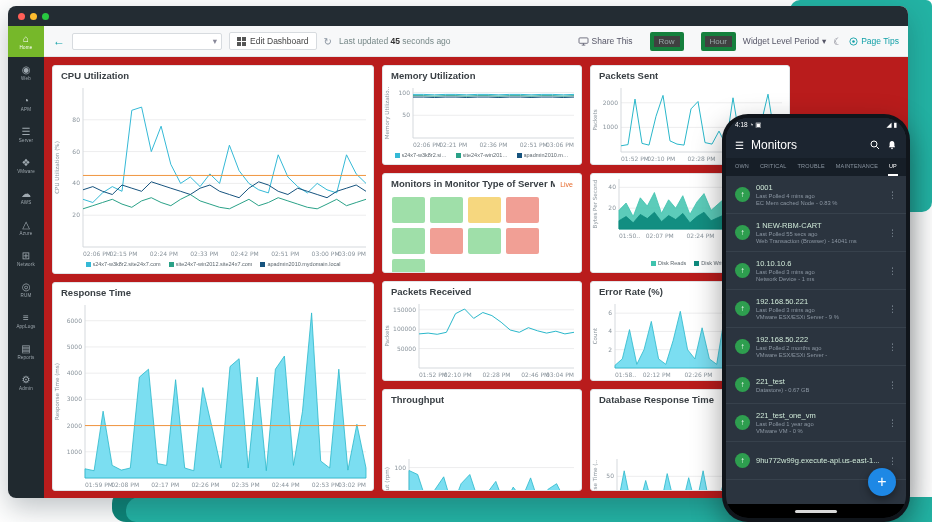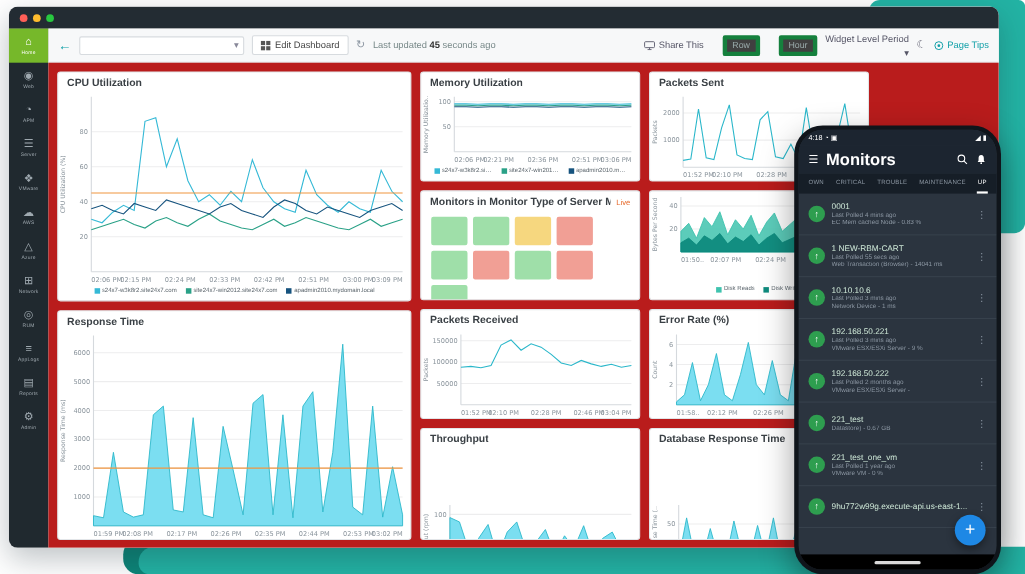--- a/index.html
+++ b/index.html
@@ -28,21 +28,21 @@
   .tb-select{width:150px;height:17px;background:#fff;border:1px solid #d7dbdf;border-radius:2px;display:flex;
              align-items:center;justify-content:flex-end;padding:0 4px;color:#889;box-sizing:border-box;}
   .tb-btn{display:flex;align-items:center;gap:4px;background:#fff;border:1px solid #d7dbdf;border-radius:2px;
           padding:3px 7px;font-size:8.5px;color:#444;font-family:inherit;cursor:pointer;}
   .tb-refresh{color:#8a94a0;font-size:10px;}
   .tb-updated{color:#788;white-space:nowrap;}
   .tb-updated b{color:#333;}
   .tb-spacer{flex:1;}
   .tb-share{display:flex;align-items:center;gap:3px;color:#556;cursor:pointer;}
   .tb-chip{background:#404040;border:4px solid #15803d;border-radius:2px;padding:1px 5px;font-size:8px;color:#9aa;cursor:pointer;margin-left:10px;}
-  .tb-period{display:flex;gap:3px;align-items:flex-end;cursor:pointer;color:#556;flex-direction:column;}
+  .tb-period{display:flex;gap:3px;align-items:flex-end;cursor:pointer;color:#556;}
   .tb-moon{font-size:10px;color:#556;cursor:pointer;}
   .tb-tips{color:#12a0a8;display:flex;align-items:center;gap:3px;cursor:pointer;}
   
   .dash{flex:1;background:#b91c1c;display:flex;gap:8px;padding:8px;overflow:hidden;}
   .col{display:flex;flex-direction:column;gap:8px;flex:none;}
   .col1{width:322px;}.col2{width:200px;}.col3{width:200px;}
   .card{background:#fff;border:1px solid #e2e5e8;border-radius:3px;display:flex;flex-direction:column;
         box-sizing:border-box;overflow:hidden;flex:none;}
   .h209{height:209px;}.h100{height:100px;}.h102{height:102px;gap:47px;}
   .card-h{display:flex;align-items:baseline;gap:5px;padding:4px 8px 2px;flex:none;}
@@ -63,21 +63,21 @@
   .ic-sm{display:inline-block;vertical-align:middle;}
   
   .phone{position:absolute;left:722px;top:114px;width:188px;height:408px;background:#10151b;border-radius:26px;
          box-shadow:0 12px 30px rgba(0,0,0,.38);padding:4px;box-sizing:border-box;}
   .screen{width:100%;height:100%;border-radius:22px;background:#2b343f;overflow:hidden;position:relative;
           display:flex;flex-direction:column;}
   .pstatus{height:14px;background:#1c2530;color:#fff;font-size:6.5px;display:flex;align-items:center;
            padding:0 9px;justify-content:space-between;flex:none;}
   .pappbar{height:26px;background:#1c2530;color:#fff;display:flex;align-items:center;gap:7px;padding:0 9px;flex:none;}
   .pburger{font-size:10px;cursor:pointer;}
-  .pttl{font-size:15px;font-weight:bold;flex:1;}
+  .pttl{font-size:12px;font-weight:normal;flex:1;}
   .pico{width:10px;height:10px;cursor:pointer;}
   .ptabs{height:18px;background:#161e27;display:flex;align-items:stretch;justify-content:space-between;
          padding:0 8px;flex:none;}
   .ptab{font-size:5.5px;color:#8b96a2;display:flex;align-items:center;border-bottom:2px solid transparent;
         padding:0 1px;cursor:pointer;letter-spacing:.2px;}
   .ptab.active{color:#fff;border-color:#fff;}
   .plist{flex:1;overflow:hidden;}
   .pitem{display:flex;align-items:center;gap:6px;padding:4px 9px;border-bottom:1px solid #37414c;
          min-height:38px;box-sizing:border-box;cursor:pointer;}
   .pic{width:15px;height:15px;border-radius:50%;background:#2e9e4f;color:#fff;font-size:8px;display:flex;

